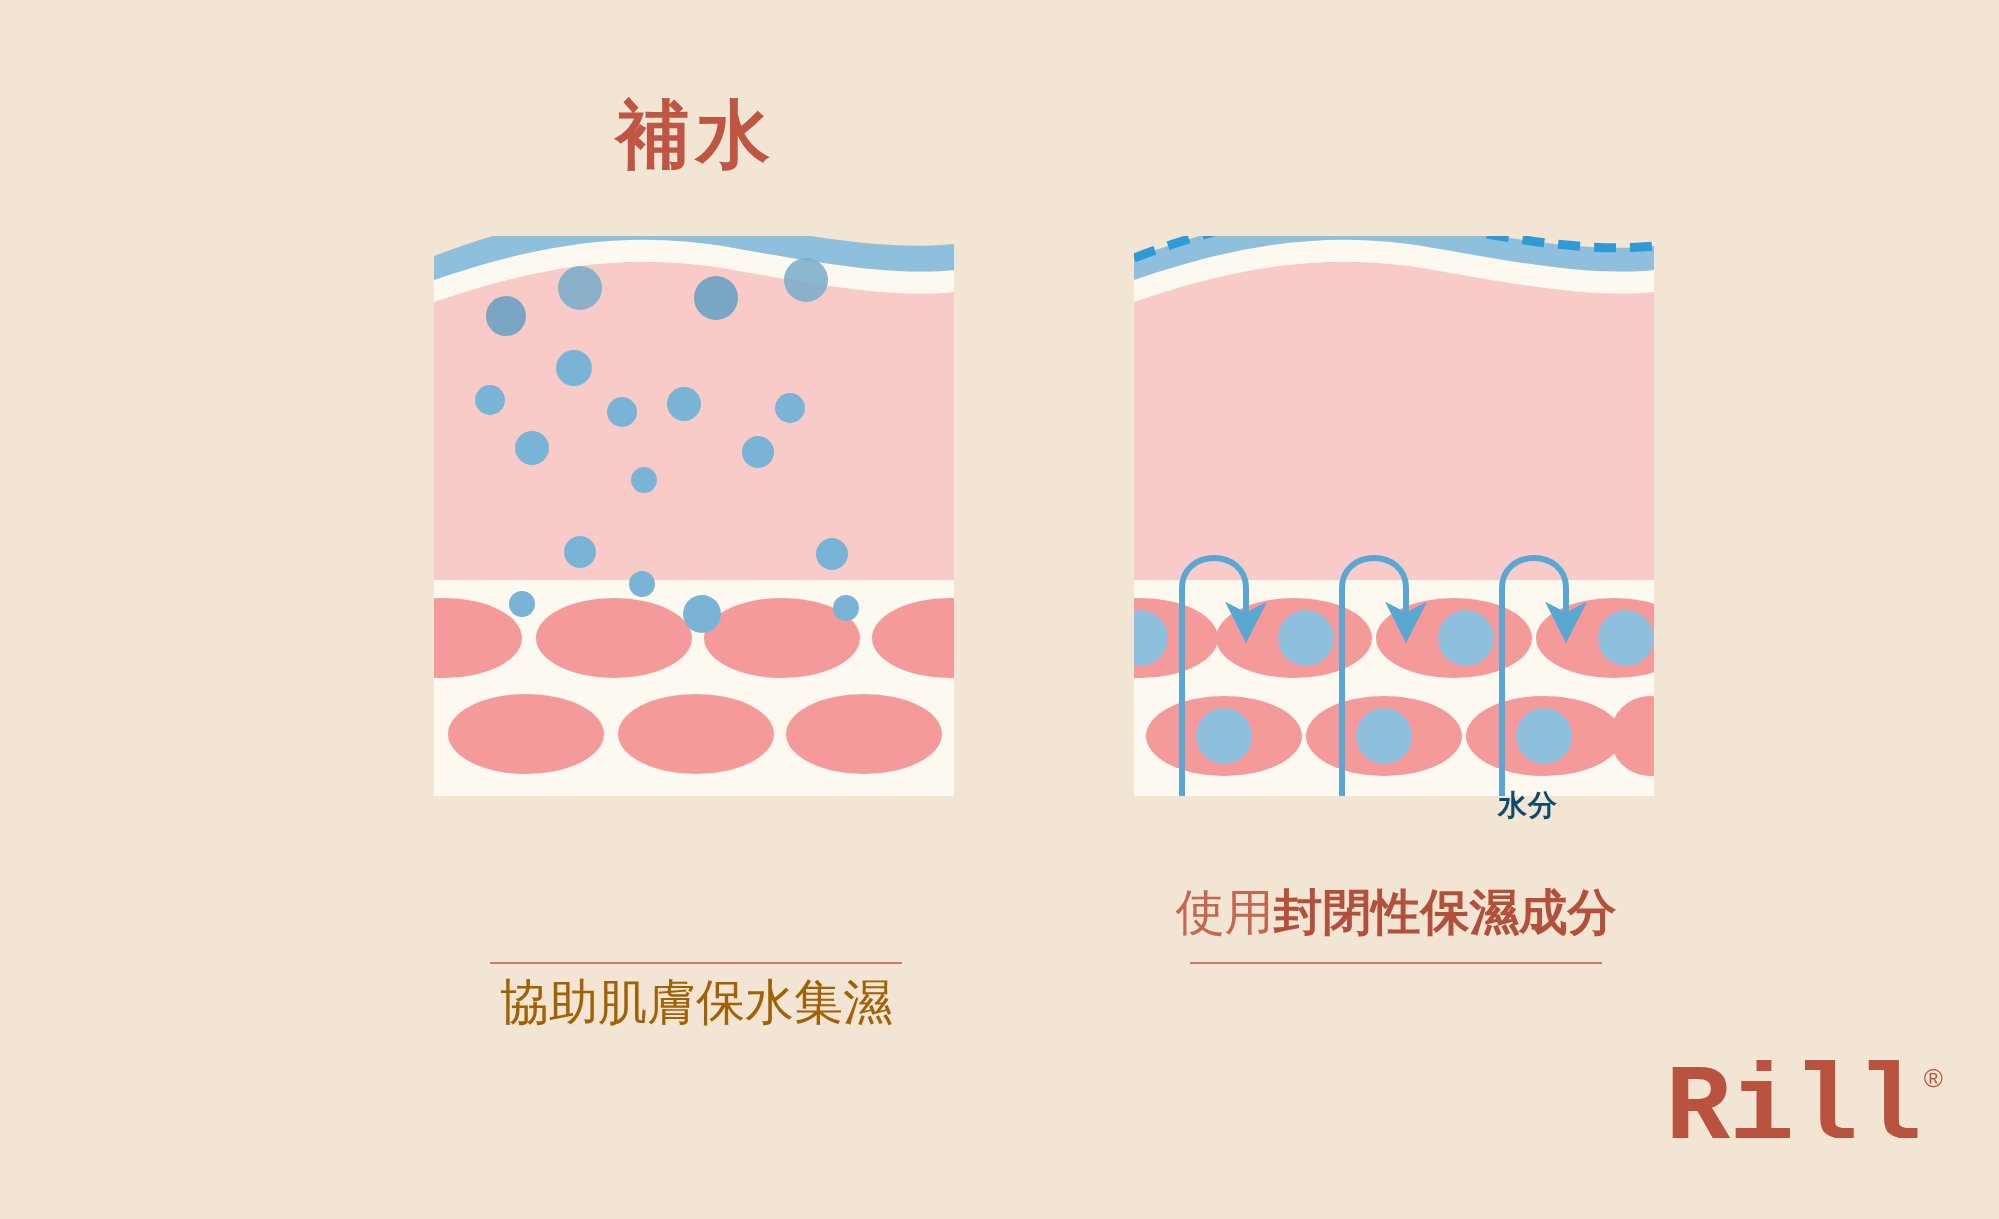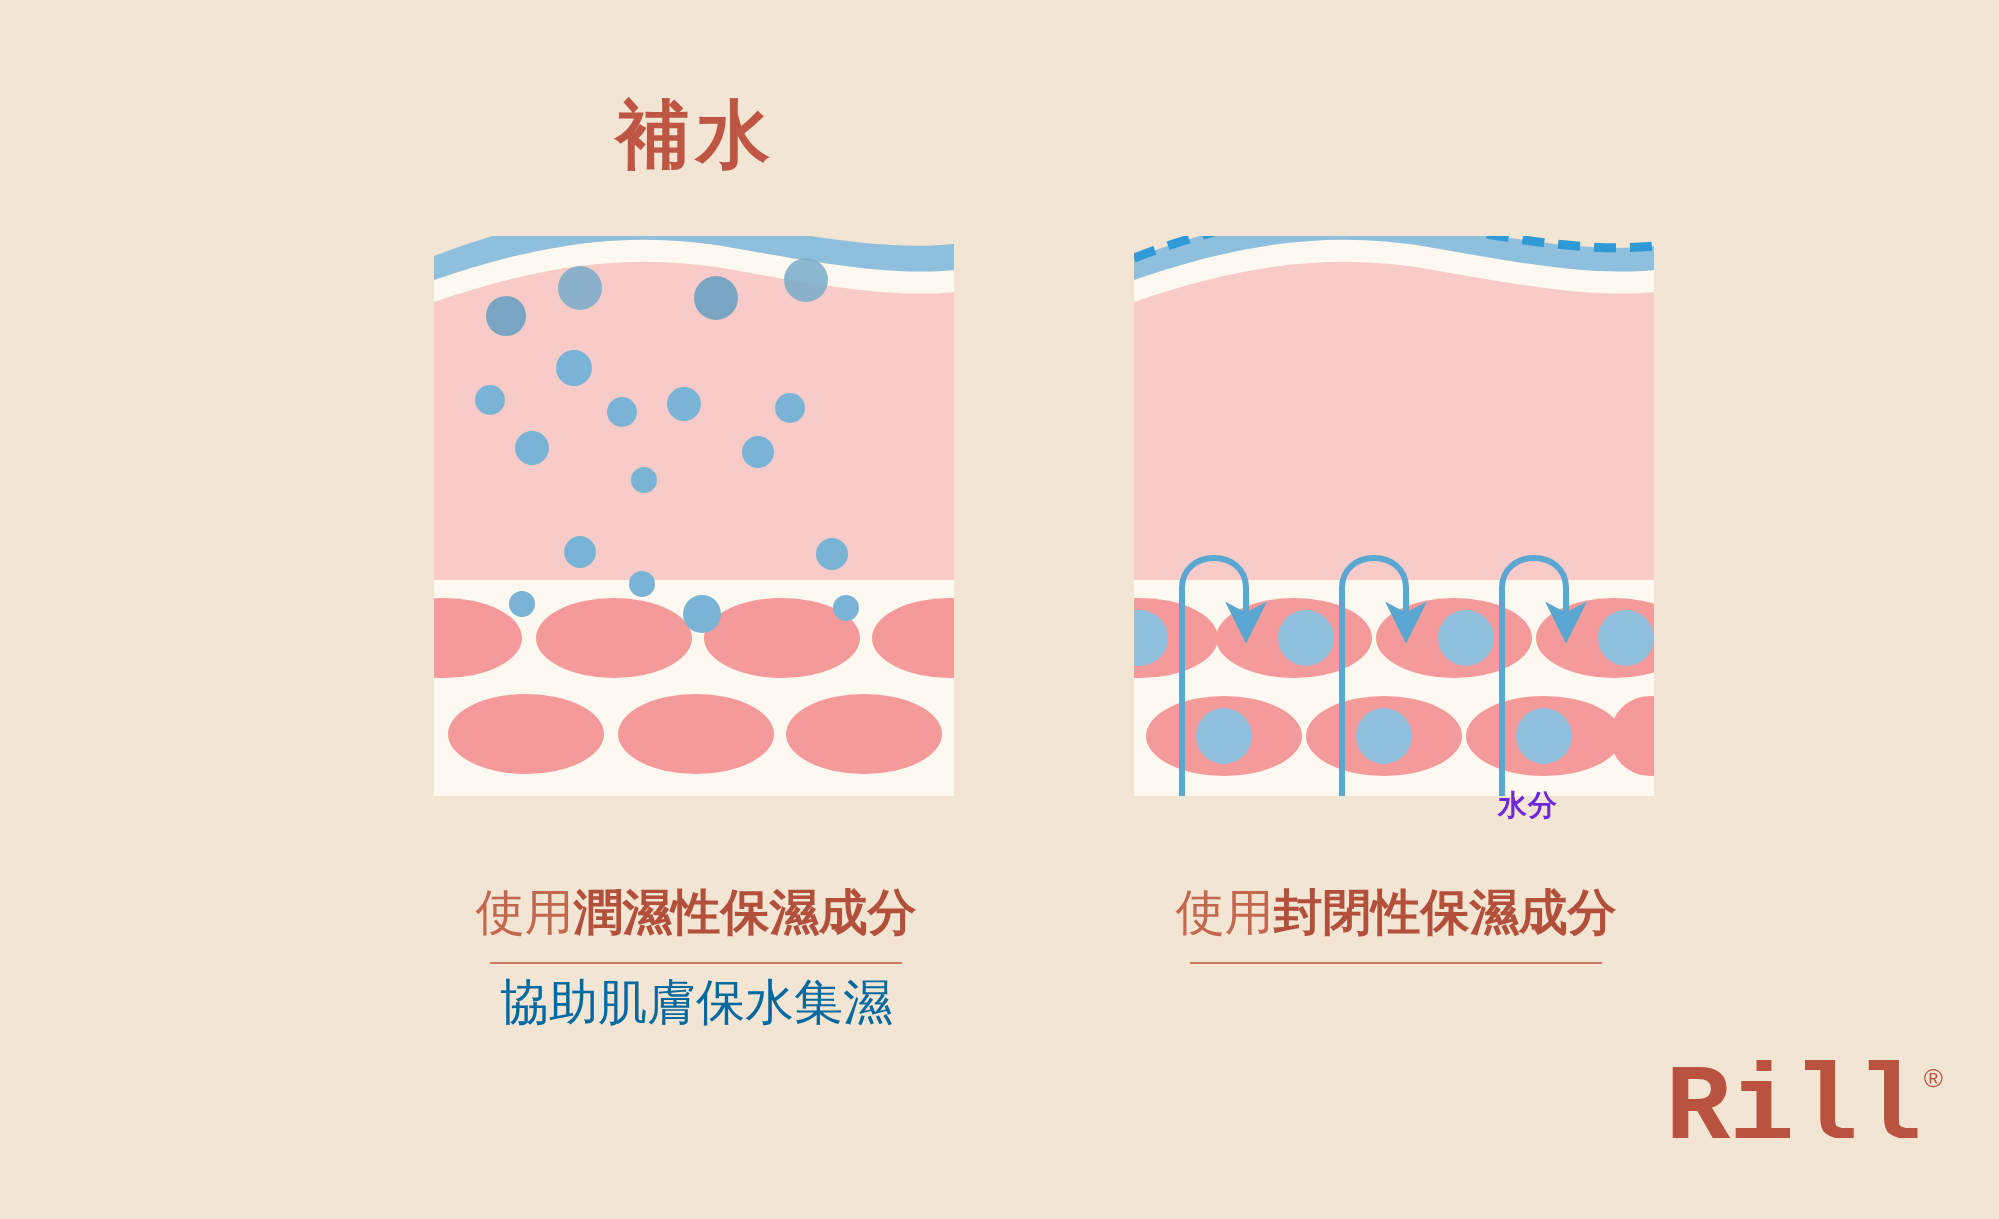--- a/index.html
+++ b/index.html
@@ -75,32 +75,32 @@
     width: 412px;
     height: 2px;
     background: #c4674f;
     opacity: .85;
   }
 
   .caption-line2 {
     top: 974px;
     font-size: 49px;
     line-height: 1.18;
-    color: #0369a1;
+    color: #a16207;
     white-space: nowrap;
     font-weight: normal;
   }
 
   .water-label {
     position: absolute;
     left: 1452px;
     top: 786px;
     font-size: 29px;
     font-weight: bold;
-    color: #6d28d9;
+    color: #0c4a6e;
     letter-spacing: 1px;
     white-space: nowrap;
   }
 
   .logo {
     position: absolute;
     right: 56px;
     bottom: 56px;
     color: #b9533f;
     line-height: 1;
@@ -180,23 +180,20 @@
             <circle cx="146" cy="316" r="16" fill="#79b4d6"></circle>
             <circle cx="398" cy="318" r="16" fill="#79b4d6"></circle>
             <circle cx="268" cy="378" r="19" fill="#79b4d6"></circle>
             <circle cx="88" cy="368" r="13" fill="#79b4d6"></circle>
             <circle cx="412" cy="372" r="13" fill="#79b4d6"></circle>
           </g>
         </g>
       </svg>
     </div>
 
-    <div class="caption caption-line1">
-      <span class="plain">使用</span><span class="strong">潤濕性保濕成分</span>
-    </div>
     <div class="rule"></div>
     <div class="caption caption-line2">協助肌膚保水集濕</div>
   </div>
 
   <div class="panel right">
 
 
     <div class="diagram-wrap">
       <svg width="520" height="560" viewBox="0 0 520 560" xmlns="http://www.w3.org/2000/svg">
         <defs>

